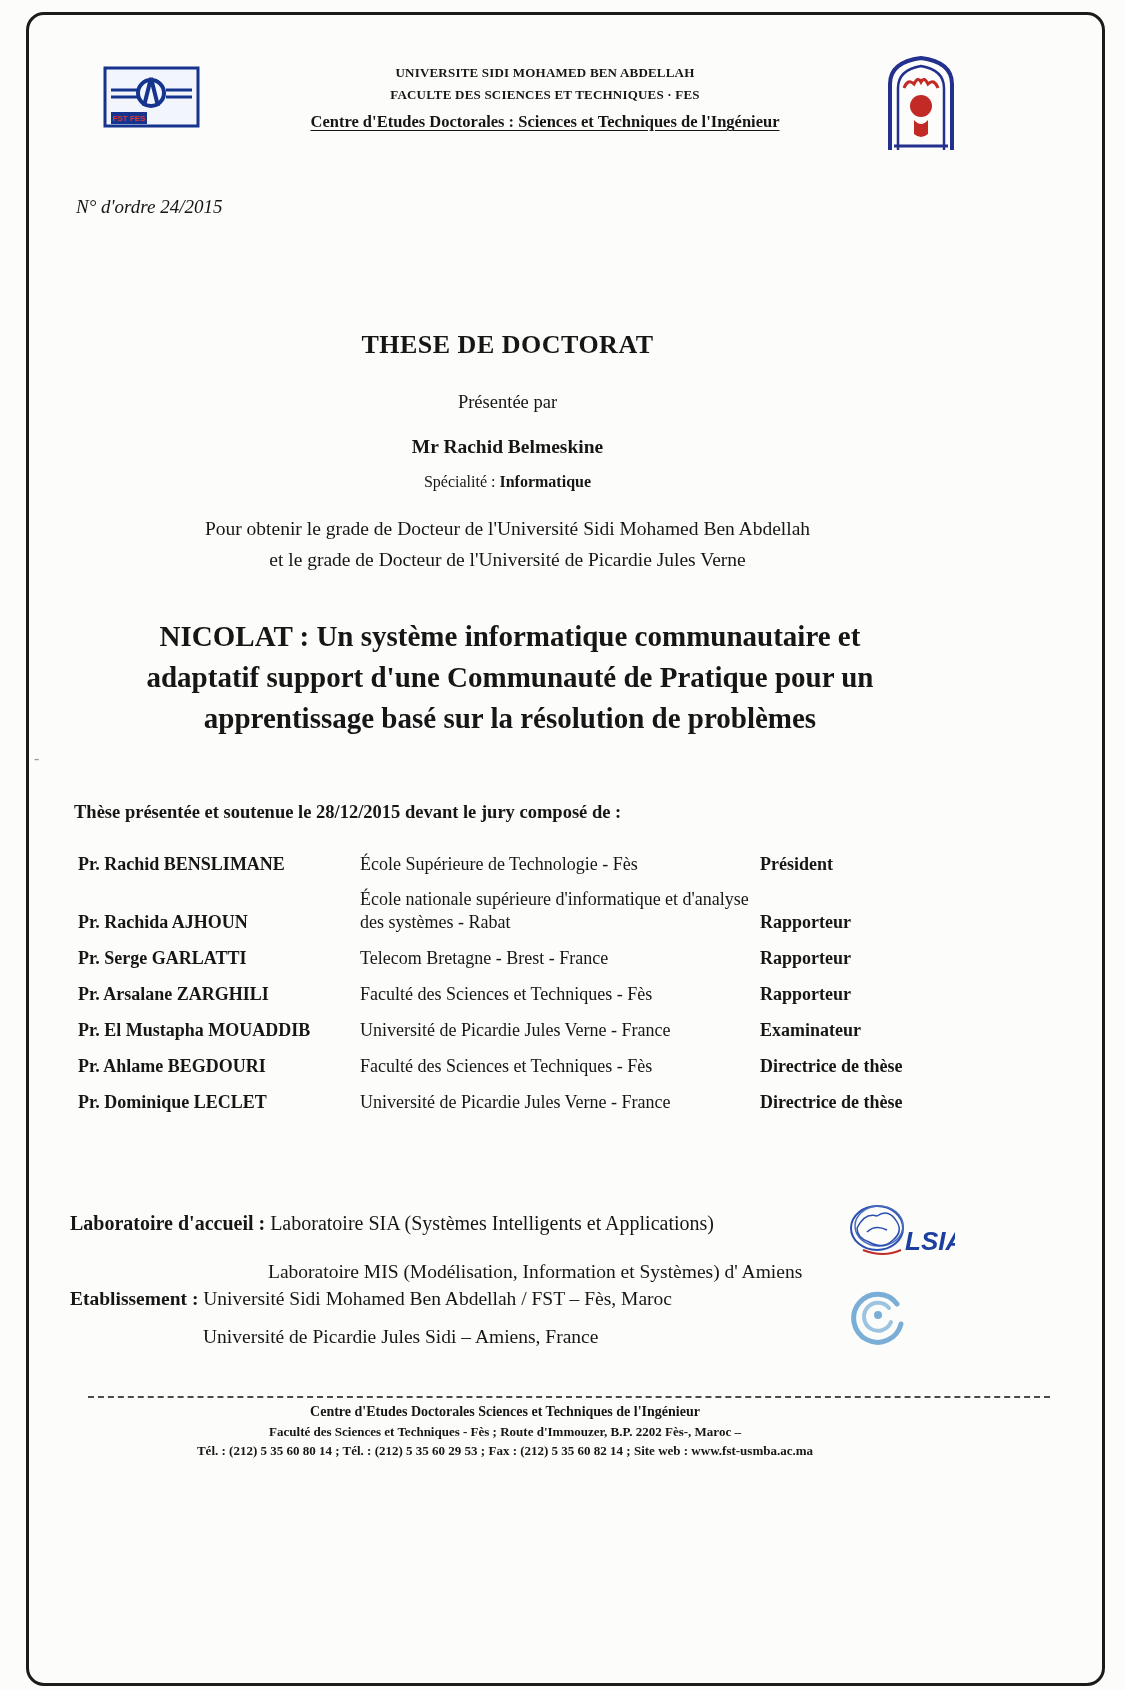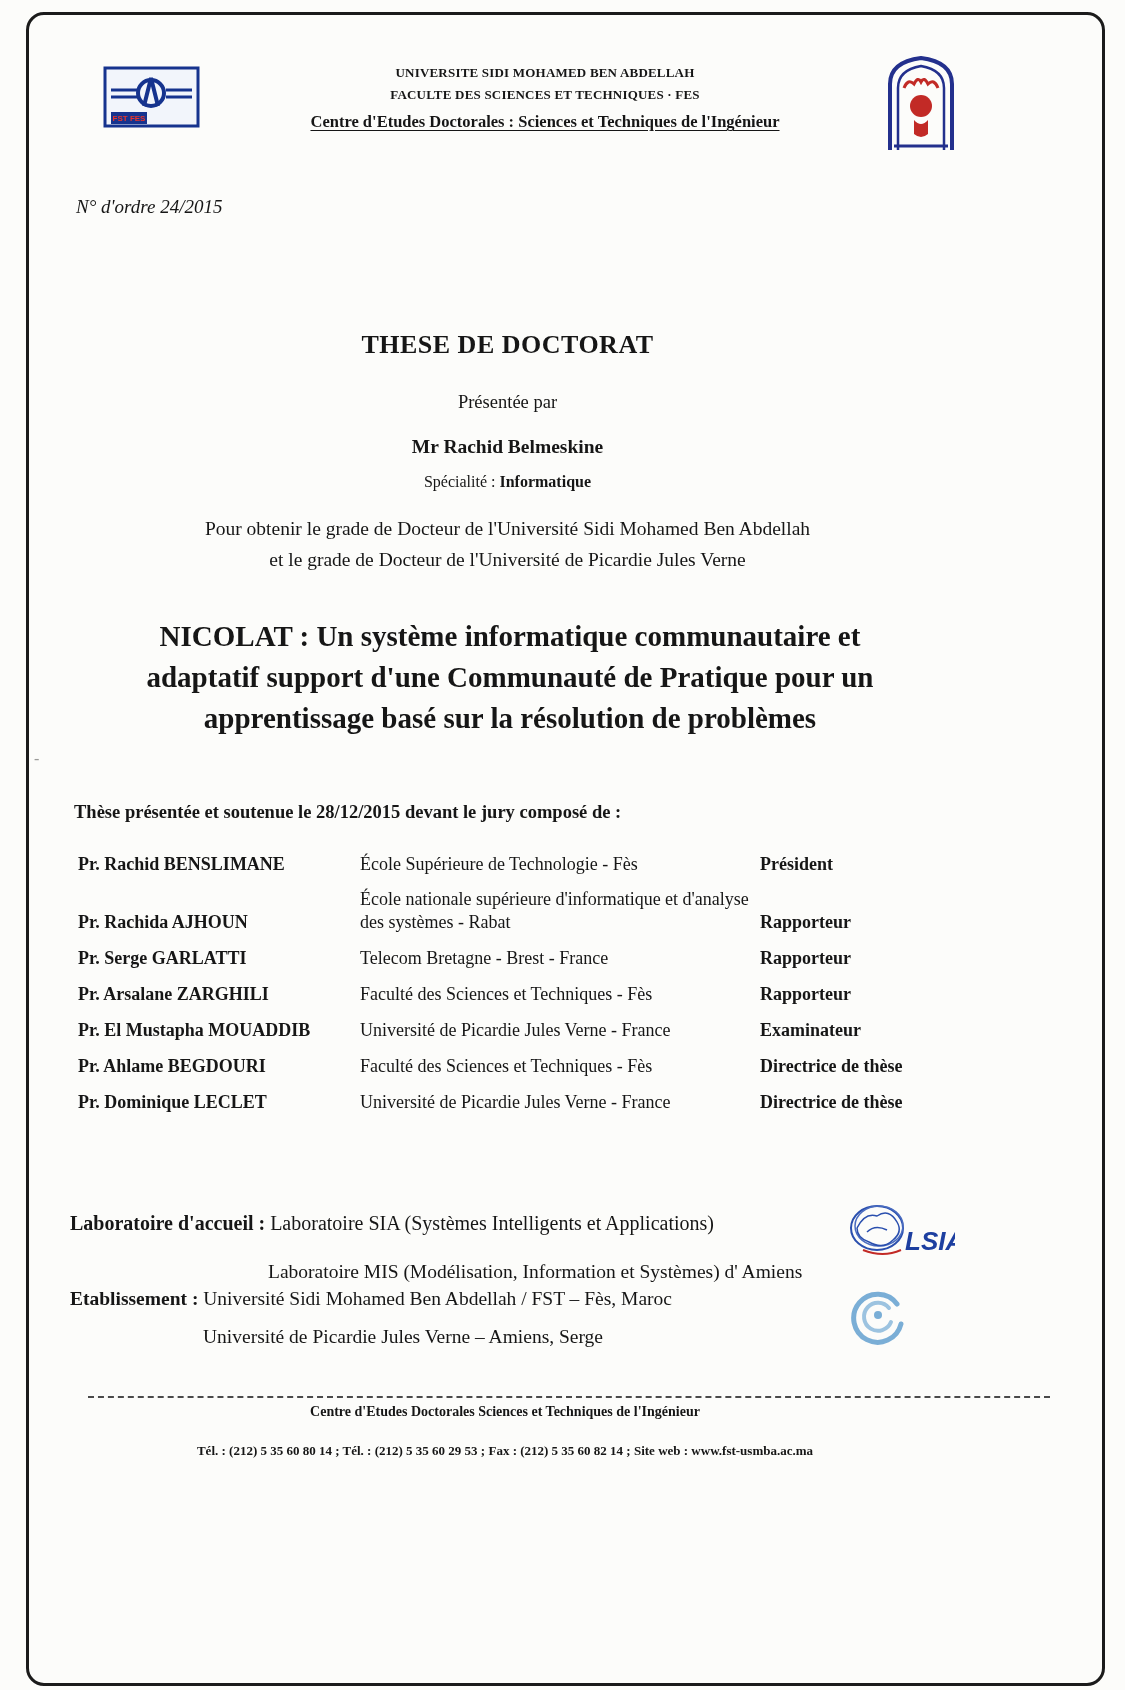--- a/index.html
+++ b/index.html
@@ -167,21 +167,21 @@
     </div>
   </div>
 
   <div class="abs lab-line1">
     <span class="b">Laboratoire d'accueil : </span><span>Laboratoire SIA (Systèmes Intelligents et Applications)</span>
   </div>
   <div class="abs lab-line2">Laboratoire MIS (Modélisation, Information et Systèmes) d' Amiens</div>
   <div class="abs etab-line1">
     <span class="b">Etablissement : </span><span>Université Sidi Mohamed Ben Abdellah / FST – Fès, Maroc</span>
   </div>
-  <div class="abs etab-line2">Université de Picardie Jules Verne – Amiens, Serge</div>
+  <div class="abs etab-line2">Université de Picardie Jules Sidi – Amiens, France</div>
 
   <div class="abs lsia-logo">
     <svg width="112" height="68" viewBox="0 0 112 68">
       <ellipse cx="34" cy="30" rx="26" ry="22" fill="none" stroke="#2a4fae" stroke-width="2"></ellipse>
       <ellipse cx="36" cy="28" rx="24" ry="20" fill="none" stroke="#4a6cc0" stroke-width="1.5"></ellipse>
       <path d="M14 30 Q22 14 34 18 Q46 10 54 24 Q60 34 50 42 Q40 52 26 44 Q14 40 14 30" fill="none" stroke="#2a4fae" stroke-width="1.5"></path>
       <path d="M24 34 Q32 26 44 32" fill="none" stroke="#2a4fae" stroke-width="1.5"></path>
       <path d="M20 52 Q40 60 58 52" fill="none" stroke="#c22a26" stroke-width="2"></path>
       <text x="62" y="52" font-size="26" font-style="italic" font-weight="bold" fill="#1d3fa0" font-family="Liberation Sans, sans-serif">LSIA</text>
     </svg>
@@ -190,14 +190,15 @@
   <div class="abs upjv-logo">
     <svg width="62" height="60" viewBox="0 0 62 60">
       <path d="M52 18 A24 24 0 1 0 56 38" fill="none" stroke="#7aaed6" stroke-width="5" stroke-linecap="round"></path>
       <path d="M44 22 A14 14 0 1 0 46 36" fill="none" stroke="#9cc3e0" stroke-width="4" stroke-linecap="round"></path>
       <circle cx="33" cy="29" r="4" fill="#7aaed6"></circle>
     </svg>
   </div>
 
   <div class="abs dashes"></div>
   <div class="abs foot1">Centre d'Etudes Doctorales Sciences et Techniques de l'Ingénieur</div>
+  <div class="abs foot2">Faculté des Sciences et Techniques - Fès ; Route d'Immouzer, B.P. 2202 Fès-, Maroc –</div>
   <div class="abs foot3">Tél. : (212) 5 35 60 80 14 ; Tél. : (212) 5 35 60 29 53 ;   Fax : (212) 5 35 60 82 14 ;   Site web : www.fst-usmba.ac.ma</div>
 </div>
 
 </body></html>

